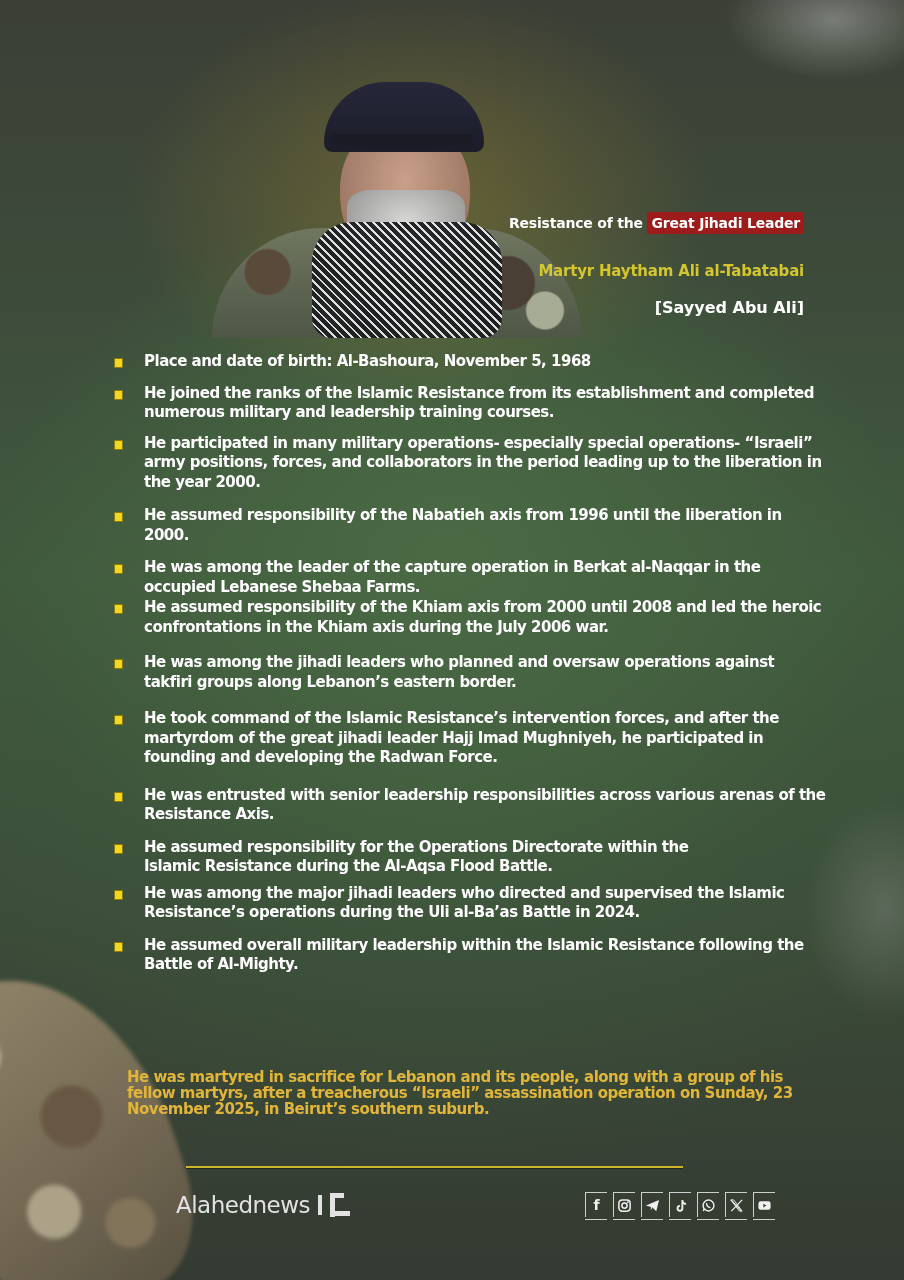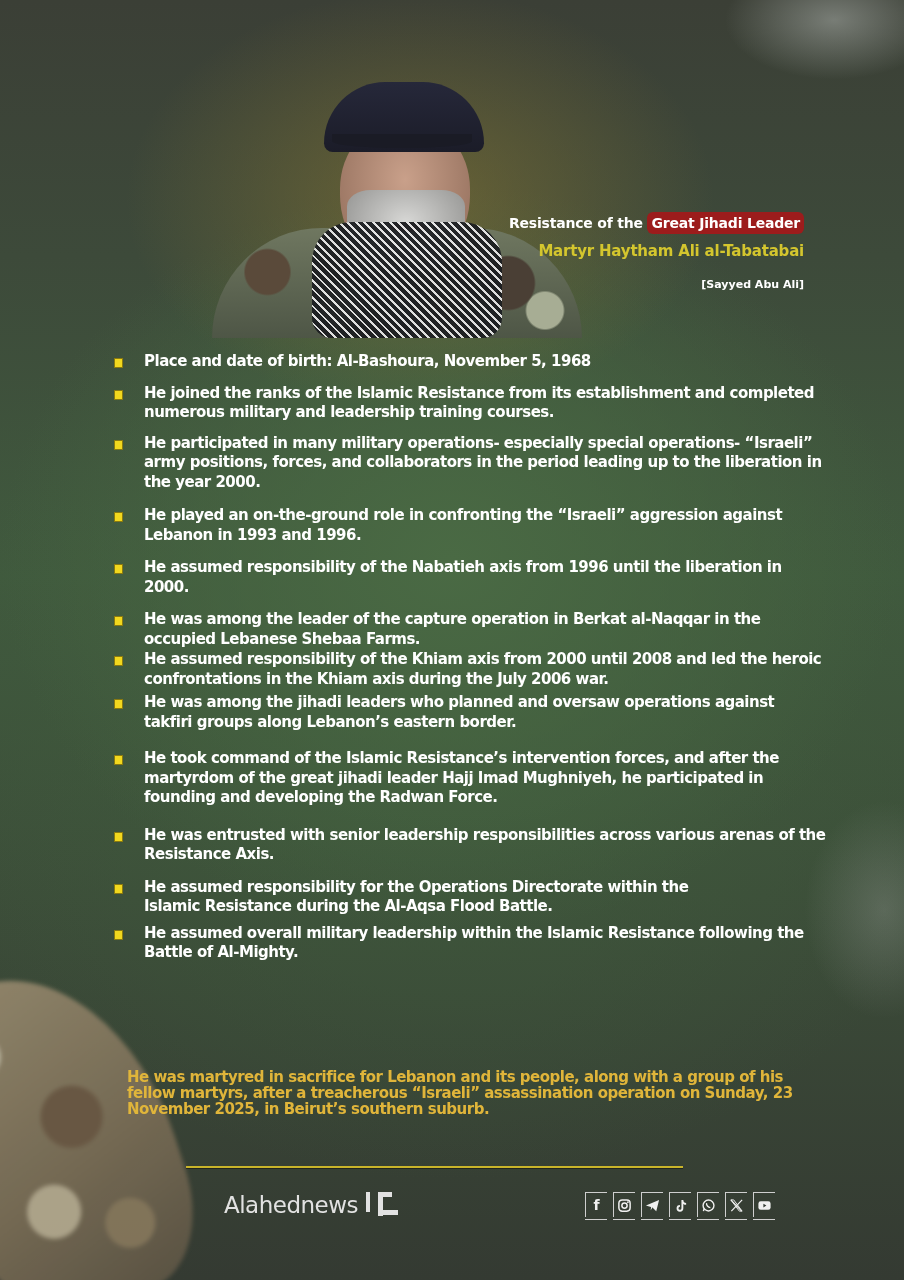--- a/index.html
+++ b/index.html
@@ -80,24 +80,24 @@
   .portrait .cap-brim {
     position: absolute; left: 120px; top: 62px; width: 140px; height: 14px;
     border-radius: 0 0 50% 50%; background: #1a1b25;
   }
 
   
   .title-block { position: absolute; right: 100px; top: 212px; text-align: right; }
   .title-line1 { font-family: "DejaVu Sans", sans-serif; font-weight: bold; font-size: 14px; color: #ffffff; letter-spacing: -0.2px; }
   .title-highlight {
     display: inline-block; background: #9c1c1c; color: #fff; padding: 3px 4px;
-    border-radius: 6px;
-  }
-  .title-line2 { margin-top: 8px; font-weight: bold; font-size: 15px; color: #d4c62e; letter-spacing: -0.2px; text-align: right; }
-  .title-line3 { margin-top: 18px; font-weight: bold; font-size: 11px; color: #ffffff; }
+    border-radius: 0;
+  }
+  .title-line2 { margin-top: 28px; font-weight: bold; font-size: 15px; color: #d4c62e; letter-spacing: -0.2px; text-align: right; }
+  .title-line3 { margin-top: 18px; font-weight: bold; font-size: 16px; color: #ffffff; }
 
   
   .bio-list { position: absolute; left: 112px; top: 352px; width: 720px; margin: 0; padding: 0; list-style: none; }
   .bio-item {
     position: relative; padding-left: 32px; color: #ffffff;
     font-family: "DejaVu Sans", sans-serif; font-weight: bold;
     font-size: 15px; line-height: 19.5px; letter-spacing: -0.5px;
   }
   .bullet {
     position: absolute; left: 2px; top: 6px; width: 7px; height: 8px;
@@ -108,21 +108,21 @@
     color: #e0b53a; font-weight: bold; font-size: 15px; line-height: 16px; letter-spacing: -0.5px;
   }
 
   .divider {
     position: absolute; left: 186px; top: 1166px; width: 497px; height: 2px;
     background: #c9b42a; box-shadow: 0 1px 0 rgba(0,0,0,0.4);
   }
   .brand {
     position: absolute; left: 176px; top: 1192px; color: #e2e2e2;
     font-weight: normal; font-size: 23px; letter-spacing: -0.5px;
-    display: flex; gap: 8px; margin-left: 48px;
+    display: flex; align-items: center; gap: 8px;
   }
   .brand-bar { width: 4px; height: 20px; background: #e2e2e2; display: inline-block; }
   .brand-logo { position: relative; width: 20px; height: 24px; display: inline-block; }
   .brand-logo::before { content: ""; position: absolute; left: 0; top: 0; width: 5px; height: 24px; background: #e2e2e2; }
   .brand-logo::after { content: ""; position: absolute; left: 0; top: 18px; width: 20px; height: 5px; background: #e2e2e2; }
   .brand-logo-top { position: absolute; left: 0; top: 0; width: 14px; height: 5px; background: #e2e2e2; }
 
   .socials { position: absolute; left: 585px; top: 1192px; display: flex; gap: 6px; }
   .social {
     width: 21px; height: 24px; position: relative; color: #f0f0f0;
@@ -158,28 +158,28 @@
     <span class="title-highlight">Great Jihadi Leader</span>
   </div>
   <div class="title-line2">Martyr Haytham Ali al-Tabatabai</div>
   <div class="title-line3">[Sayyed Abu Ali]</div>
 </div>
 
 <ul class="bio-list">
   <li class="bio-item" style="margin-bottom:12px"><span class="bullet"></span><span> Place and date of birth: Al-Bashoura, November 5, 1968</span></li>
   <li class="bio-item" style="margin-bottom:11px;width:690px"><span class="bullet"></span><span>He joined the ranks of the Islamic Resistance from its establishment and completed numerous military and leadership training courses.</span></li>
   <li class="bio-item" style="margin-bottom:14px;width:700px"><span class="bullet"></span><span>He participated in many military operations- especially special operations- “Israeli” army positions, forces, and collaborators in the period leading up to the liberation in the year 2000.</span></li>
-  <li class="bio-item" style="margin-bottom:13px;width:670px"><span class="bullet"></span><span>He played an on-the-ground role in confronting the “Israeli” aggression against Lebanon in 1993 and 1996.</span></li>
   <li class="bio-item" style="margin-bottom:13px;width:660px"><span class="bullet"></span><span>He assumed responsibility of the Nabatieh axis from 1996 until the liberation in 2000.</span></li>
   <li class="bio-item" style="margin-bottom:1px;width:660px"><span class="bullet"></span><span>He was among the leader of the capture operation in Berkat al-Naqqar in the occupied Lebanese Shebaa Farms.</span></li>
-  <li class="bio-item" style="margin-bottom:4px;width:700px"><span class="bullet"></span><span>He assumed responsibility of the Khiam axis from 2000 until 2008 and led the heroic confrontations in the Khiam axis during the July 2006 war.</span></li>
+  <li class="bio-item" style="margin-bottom:16px;width:700px"><span class="bullet"></span><span>He assumed responsibility of the Khiam axis from 2000 until 2008 and led the heroic confrontations in the Khiam axis during the July 2006 war.</span></li>
   <li class="bio-item" style="margin-bottom:17px;width:660px"><span class="bullet"></span><span>He was among the jihadi leaders who planned and oversaw operations against takfiri groups along Lebanon’s eastern border.</span></li>
   <li class="bio-item" style="margin-bottom:18px;width:660px"><span class="bullet"></span><span>He took command of the Islamic Resistance’s intervention forces, and after the martyrdom of the great jihadi leader Hajj Imad Mughniyeh, he participated in founding and developing the Radwan Force.</span></li>
   <li class="bio-item" style="margin-bottom:13px;width:690px"><span class="bullet"></span><span>He was entrusted with senior leadership responsibilities across various arenas of the Resistance Axis.</span></li>
   <li class="bio-item" style="margin-bottom:7px;width:600px"><span class="bullet"></span><span>He assumed responsibility for the Operations Directorate within the Islamic Resistance during the Al-Aqsa Flood Battle.</span></li>
+  <li class="bio-item" style="margin-bottom:13px;width:680px"><span class="bullet"></span><span>He was among the major jihadi leaders who directed and supervised the Islamic Resistance’s operations during the Uli al-Ba’as Battle in 2024.</span></li>
   <li class="bio-item" style="width:700px"><span class="bullet"></span><span>He assumed overall military leadership within the Islamic Resistance following the Battle of Al-Mighty.</span></li>
 </ul>
 
 <div class="footer-note">He was martyred in sacrifice for Lebanon and its people, along with a group of his fellow martyrs, after a treacherous “Israeli” assassination operation on Sunday, 23 November 2025, in Beirut’s southern suburb.</div>
 
 <div class="divider"></div>
 
 <div class="brand">
   <span>Alahednews</span>
   <span class="brand-bar"></span>

